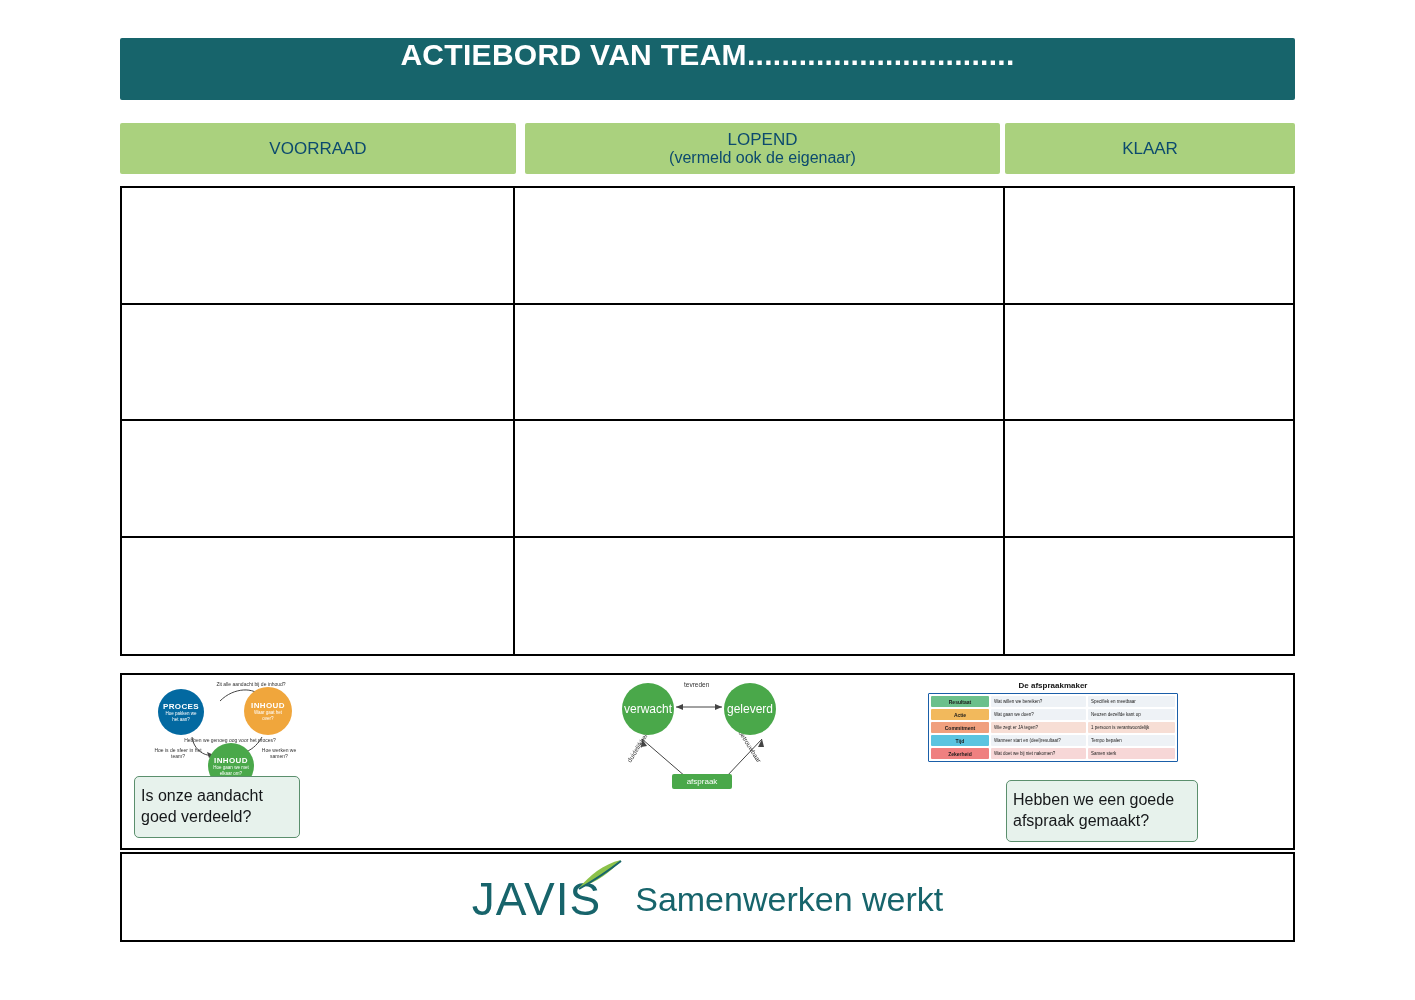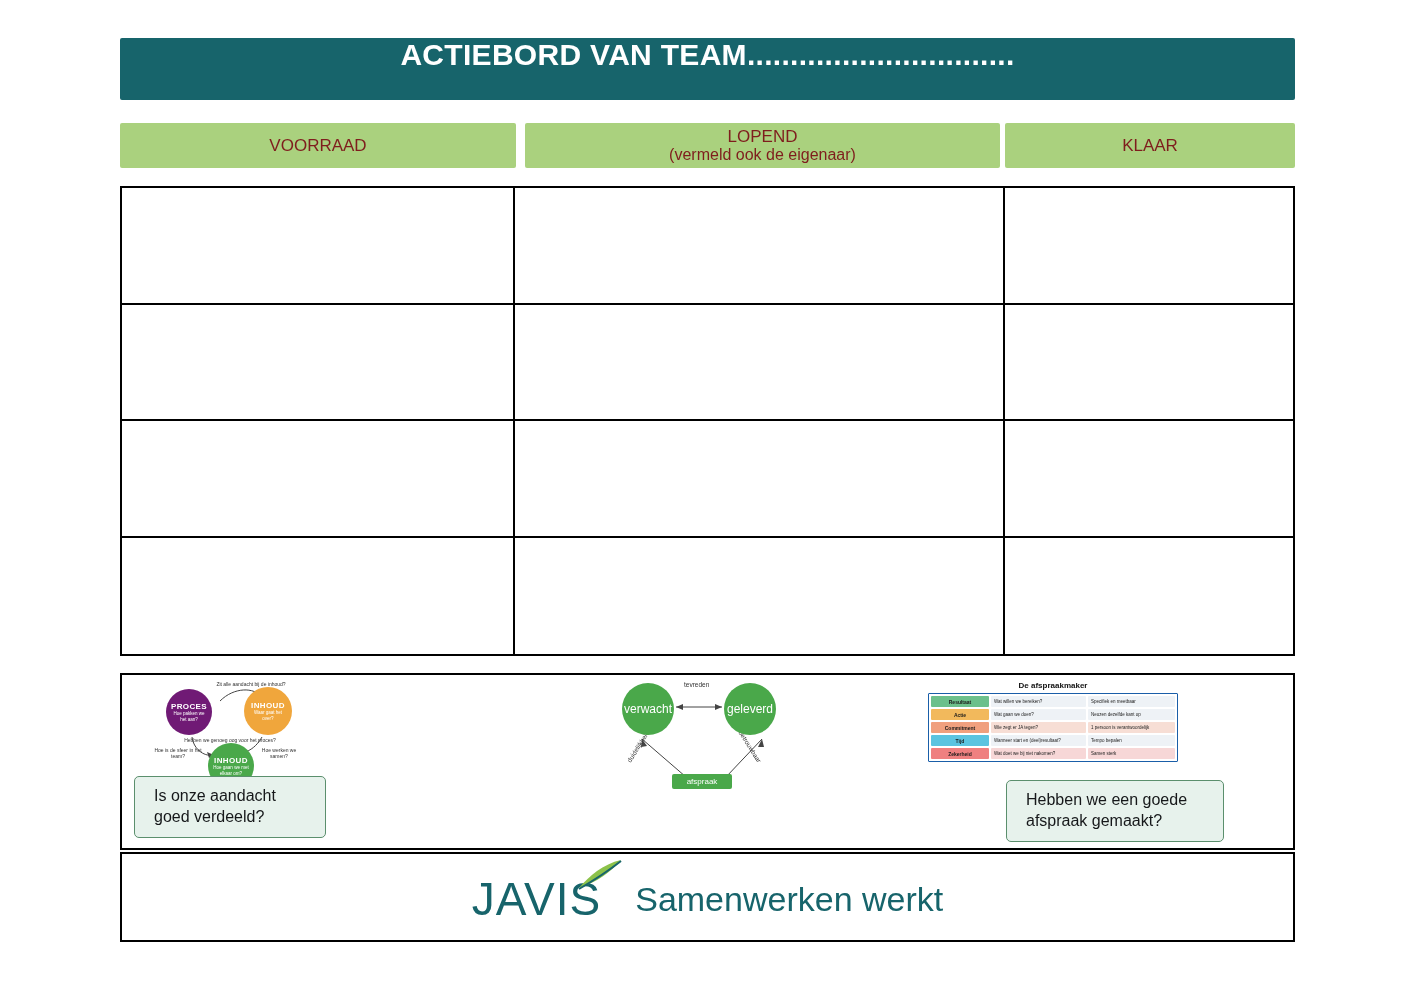--- a/index.html
+++ b/index.html
@@ -47,28 +47,28 @@
   .col-headers {
     position: absolute;
     left: 120px;
     top: 123px;
     width: 1175px;
     height: 51px;
   }
   .col-header {
     position: absolute;
     top: 0;
-    height: 45px;
+    height: 51px;
     background: #aad17e;
     border-radius: 2px;
     display: flex;
     align-items: center;
     justify-content: center;
     text-align: center;
-    color: #7f1d1d;
+    color: #0c4a6e;
     font-size: 17px;
     line-height: 1.15;
   }
   .col-header.c1 { left: 0px;   width: 396px; }
   .col-header.c2 { left: 405px; width: 475px; }
   .col-header.c3 { left: 885px; width: 290px; }
   .col-header .sub { font-size: 16px; display: block; }
 
   
   .board {
@@ -117,21 +117,21 @@
   .model.m1 { left: 0px;   width: 392px; }
   .model.m2 { left: 392px; width: 392px; }
   .model.m3 { left: 784px; width: 389px; }
 
   
   .callout {
     position: absolute;
     background: #e7f2ec;
     border: 1px solid #5b8f6d;
     border-radius: 5px;
-    padding: 9px 19px;
+    padding: 9px 6px;
     font-size: 16px;
     color: #16181a;
     line-height: 1.3;
   }
   .callout.q1 { left: 12px;  bottom: 10px;  width: 152px; }
   .callout.q2 { left: 75px;  bottom: -3px;  width: 240px; white-space: nowrap; }
   .callout.q3 { left: 100px; bottom: 6px;   width: 178px; }
 
   
   .m1-art { position: absolute; left: 20px; top: 6px; width: 260px; height: 110px; }
@@ -144,21 +144,21 @@
     justify-content: center;
     color: #fff;
     text-align: center;
   }
   .bubble .b-title {
     font-size: 8px;
     font-weight: bold;
     letter-spacing: 0.4px;
   }
   .bubble .b-sub { font-size: 4.5px; line-height: 1.25; padding: 0 4px; }
-  .b-proces { left: 24px;  top: 8px;  width: 46px; height: 46px; background: #701a75; }
+  .b-proces { left: 16px;  top: 8px;  width: 46px; height: 46px; background: #0369a1; }
   .b-inhoud { left: 102px; top: 6px;  width: 48px; height: 48px; background: #f0a63c; }
   .b-relatie{ left: 66px;  top: 62px; width: 46px; height: 46px; background: #4aa84a; }
   .m1-label {
     position: absolute;
     font-size: 5px;
     color: #333;
     text-align: center;
     line-height: 1.2;
   }
   .m1-l-top   { left: 74px; top: 0px;  width: 70px; }

